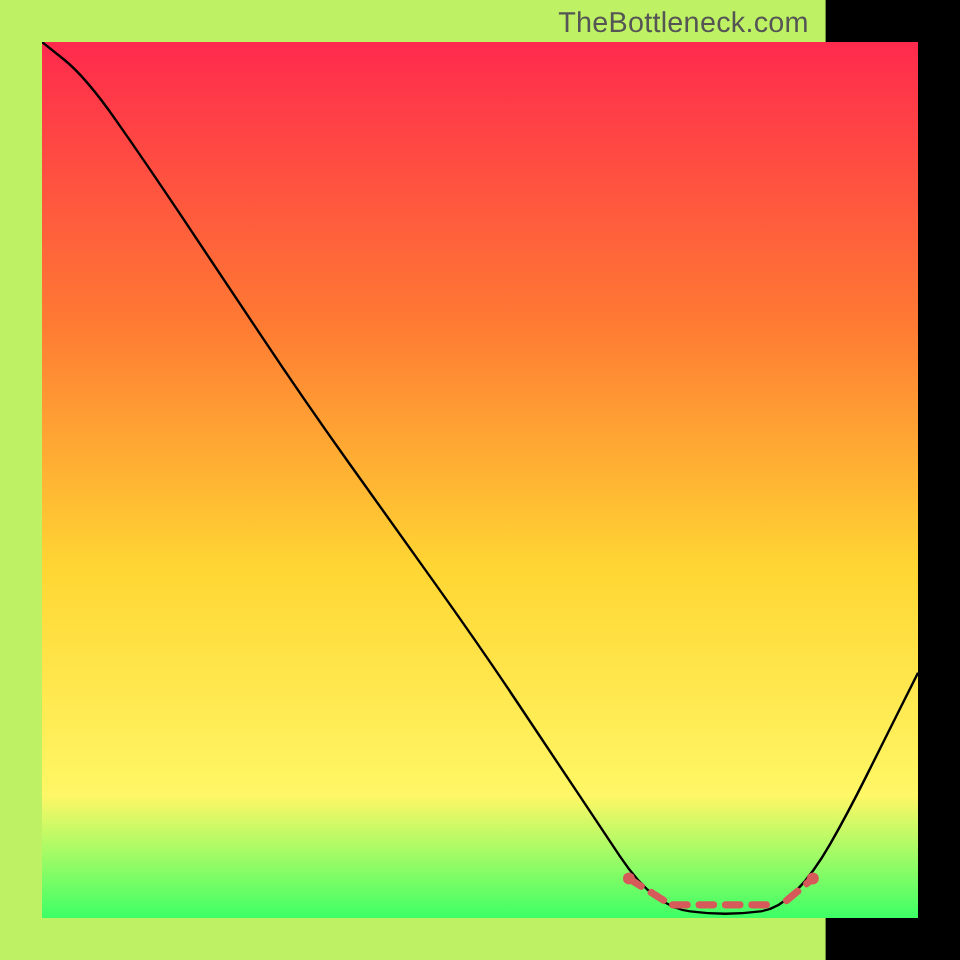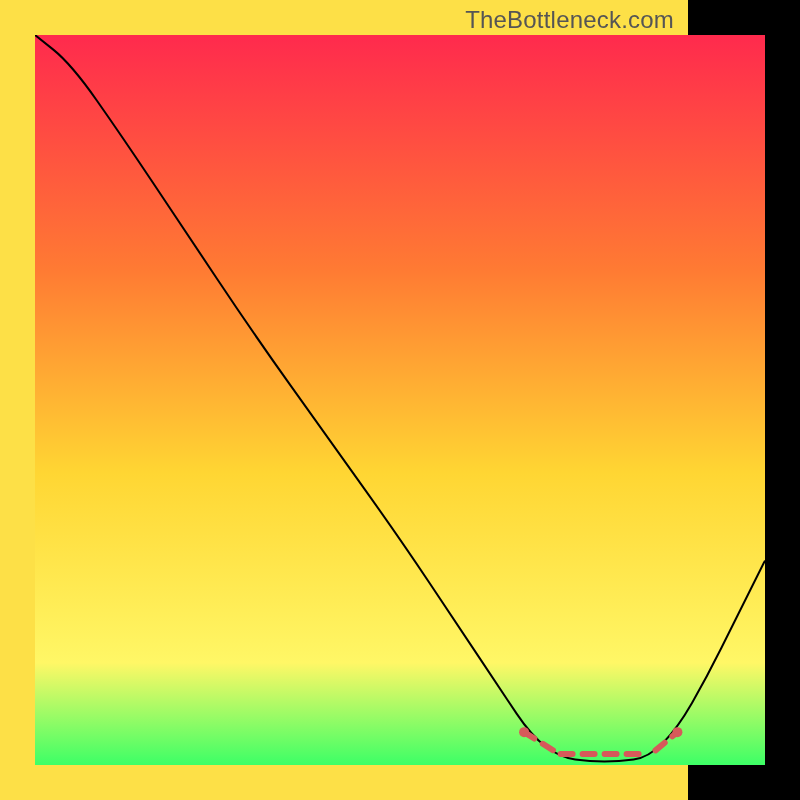--- a/index.html
+++ b/index.html
@@ -7,21 +7,21 @@
     padding: 0;
     width: 800px;
     height: 800px;
     background: #000000;
     overflow: hidden;
   }
   .container {
     position: relative;
     width: 688px;
     height: 800px;
-    background: #fde047;
+    background: #bef264;
   }
   .watermark {
     position: absolute;
     top: 6px;
     right: 14px;
     color: #555555;
     font-family: Arial, Helvetica, sans-serif;
     font-size: 24px;
     font-weight: 500;
     letter-spacing: 0.2px;

